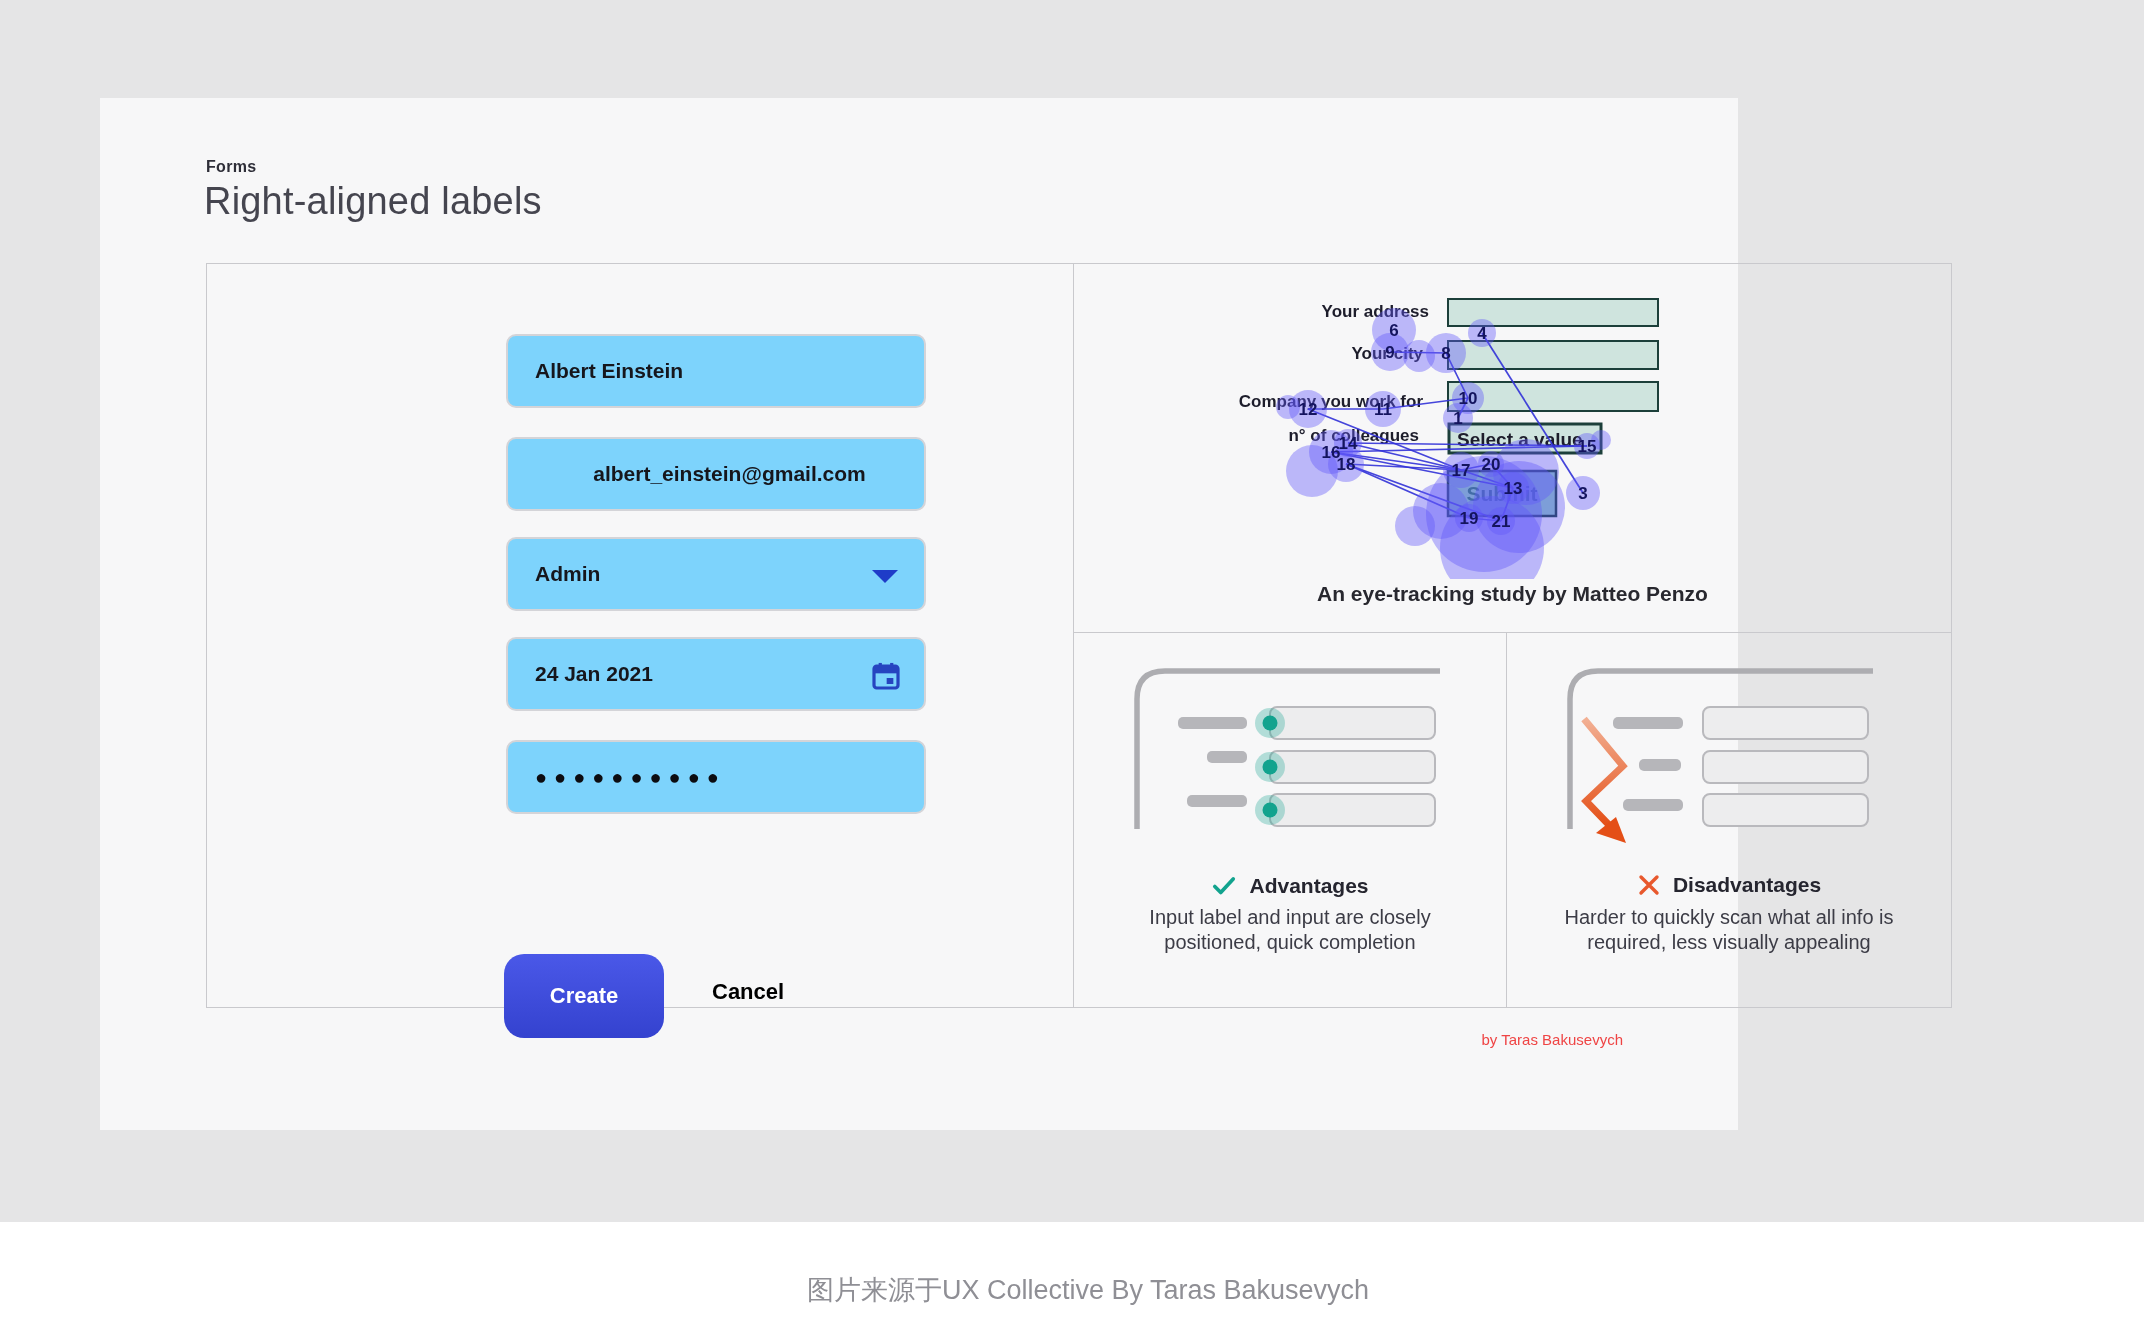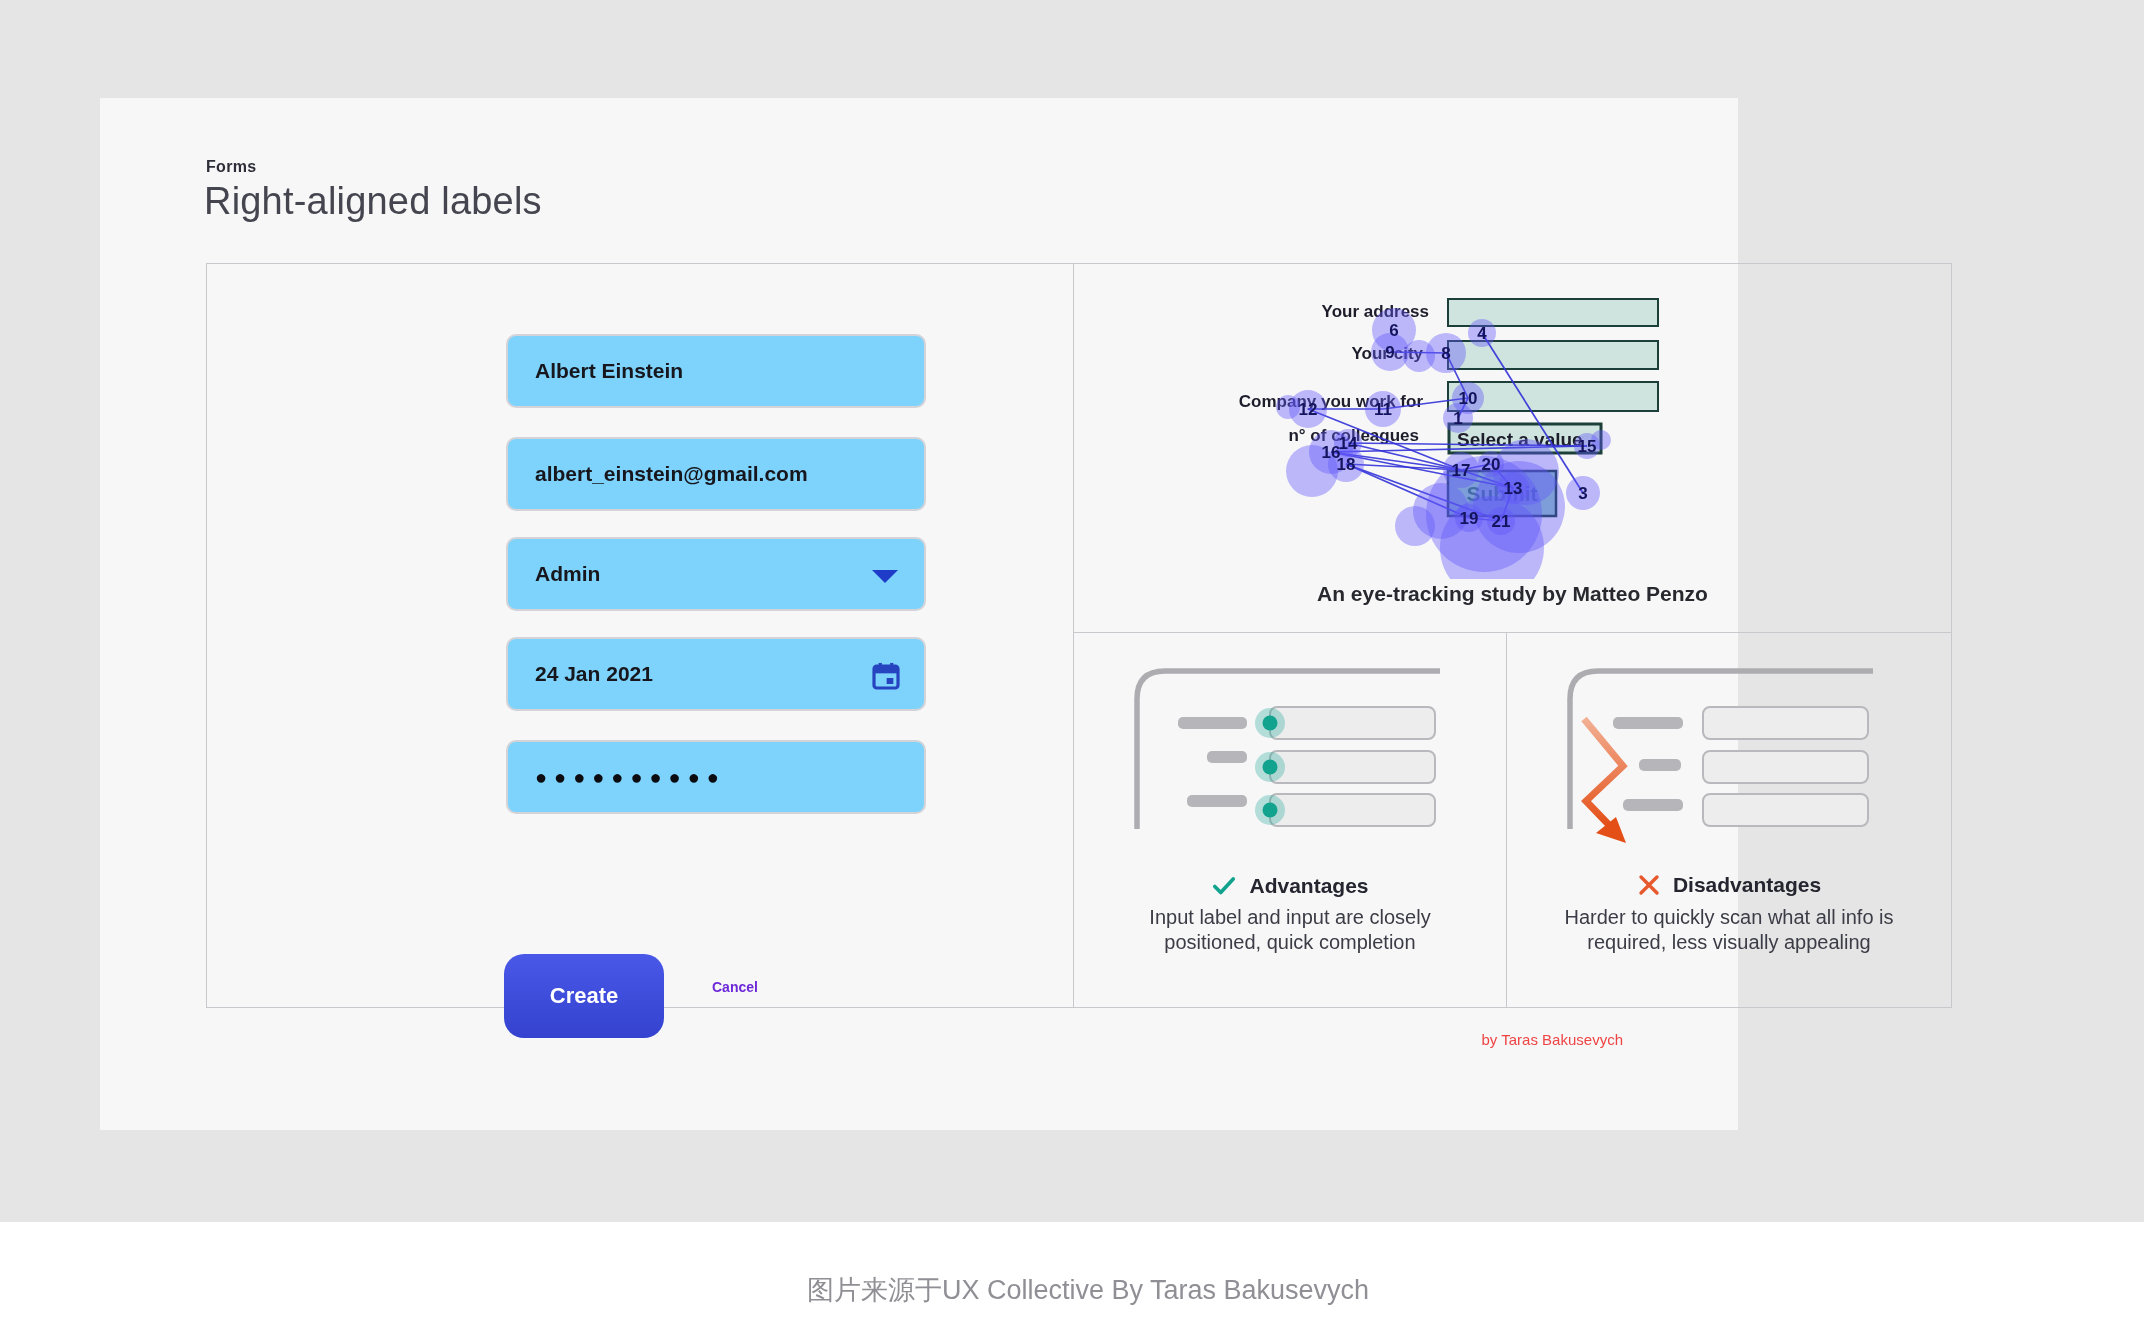--- a/index.html
+++ b/index.html
@@ -14,21 +14,21 @@
   .adv-panel{left:973px;top:534px;width:434px;height:376px;}
   .dis-panel{left:1406px;top:534px;width:446px;height:376px;}
   
   .form-row{position:absolute;left:0;width:100%;height:74px;}
   .field-label{position:absolute;right:390px;top:0;height:74px;line-height:74px;font-size:21px;color:#73737b;white-space:nowrap;}
   .input-box{position:absolute;left:299px;top:0;width:420px;height:74px;background:#7dd3fc;border:2px solid #d4d4d8;border-radius:10px;box-sizing:border-box;line-height:70px;padding-left:27px;font-size:21px;font-weight:600;color:#16161c;}
   .input-box.password{font-size:20px;letter-spacing:7px;color:#0c0c10;}
   .chevron-down{position:absolute;right:26px;top:31px;width:0;height:0;border-left:13px solid transparent;border-right:13px solid transparent;border-top:13px solid var(--accent-dark);}
   .cal-icon{position:absolute;right:22px;top:21px;}
   .create-btn{position:absolute;left:297px;top:690px;width:160px;height:84px;border:none;border-radius:20px;background:linear-gradient(180deg,#4a58e8,#3442cf);color:#ffffff;font-size:22px;font-weight:700;font-family:"Liberation Sans",sans-serif;cursor:pointer;}
-  .cancel-link{position:absolute;left:505px;top:715px;font-size:14px;font-weight:700;color:#6d28d9;text-decoration:none;cursor:pointer;}
+  .cancel-link{position:absolute;left:505px;top:715px;font-size:22px;font-weight:700;color:#000000;text-decoration:none;cursor:pointer;}
   
   .eye-caption{position:absolute;left:0;top:318px;width:100%;text-align:center;font-size:21px;font-weight:600;color:#28282f;}
   
   .schematic{position:absolute;left:51px;top:28px;}
   .panel-title{position:absolute;left:0;top:240px;width:100%;display:flex;justify-content:center;align-items:center;gap:12px;font-size:21px;font-weight:700;color:#25252f;}
   .panel-text{position:absolute;left:0;top:272px;width:100%;text-align:center;font-size:20px;line-height:25px;color:#3c3c46;}
   .panel-text .inner{display:inline-block;}
   .adv-panel .inner{width:300px;}
   .dis-panel .inner{width:340px;}
   .credit{position:absolute;right:115px;top:933px;font-size:15px;color:#ef4444;}
@@ -43,21 +43,21 @@
   <div class="card">
     <div class="eyebrow">Forms</div>
     <h1 class="title">Right-aligned labels</h1>
 
     <div class="panel form-panel">
       <div id="form-rows">
           <div class="form-row" style="top: 70px;">
             <span class="field-label">Full Name</span>
             <div class="input-box">Albert Einstein</div>
           </div>
-          <div class="form-row" style="top: 173px;">
+          <div class="form-row" style="top: 173px; text-align: center;">
             <span class="field-label">Email</span>
             <div class="input-box">albert_einstein@gmail.com</div>
           </div>
           <div class="form-row" style="top: 273px;">
             <span class="field-label">User role</span>
             <div class="input-box">Admin<span class="chevron-down"></span></div>
           </div>
           <div class="form-row" style="top: 373px;">
             <span class="field-label">Valid to</span>
             <div class="input-box">24 Jan 2021<svg width="32" height="32" viewBox="0 0 24 24" class="cal-icon">

